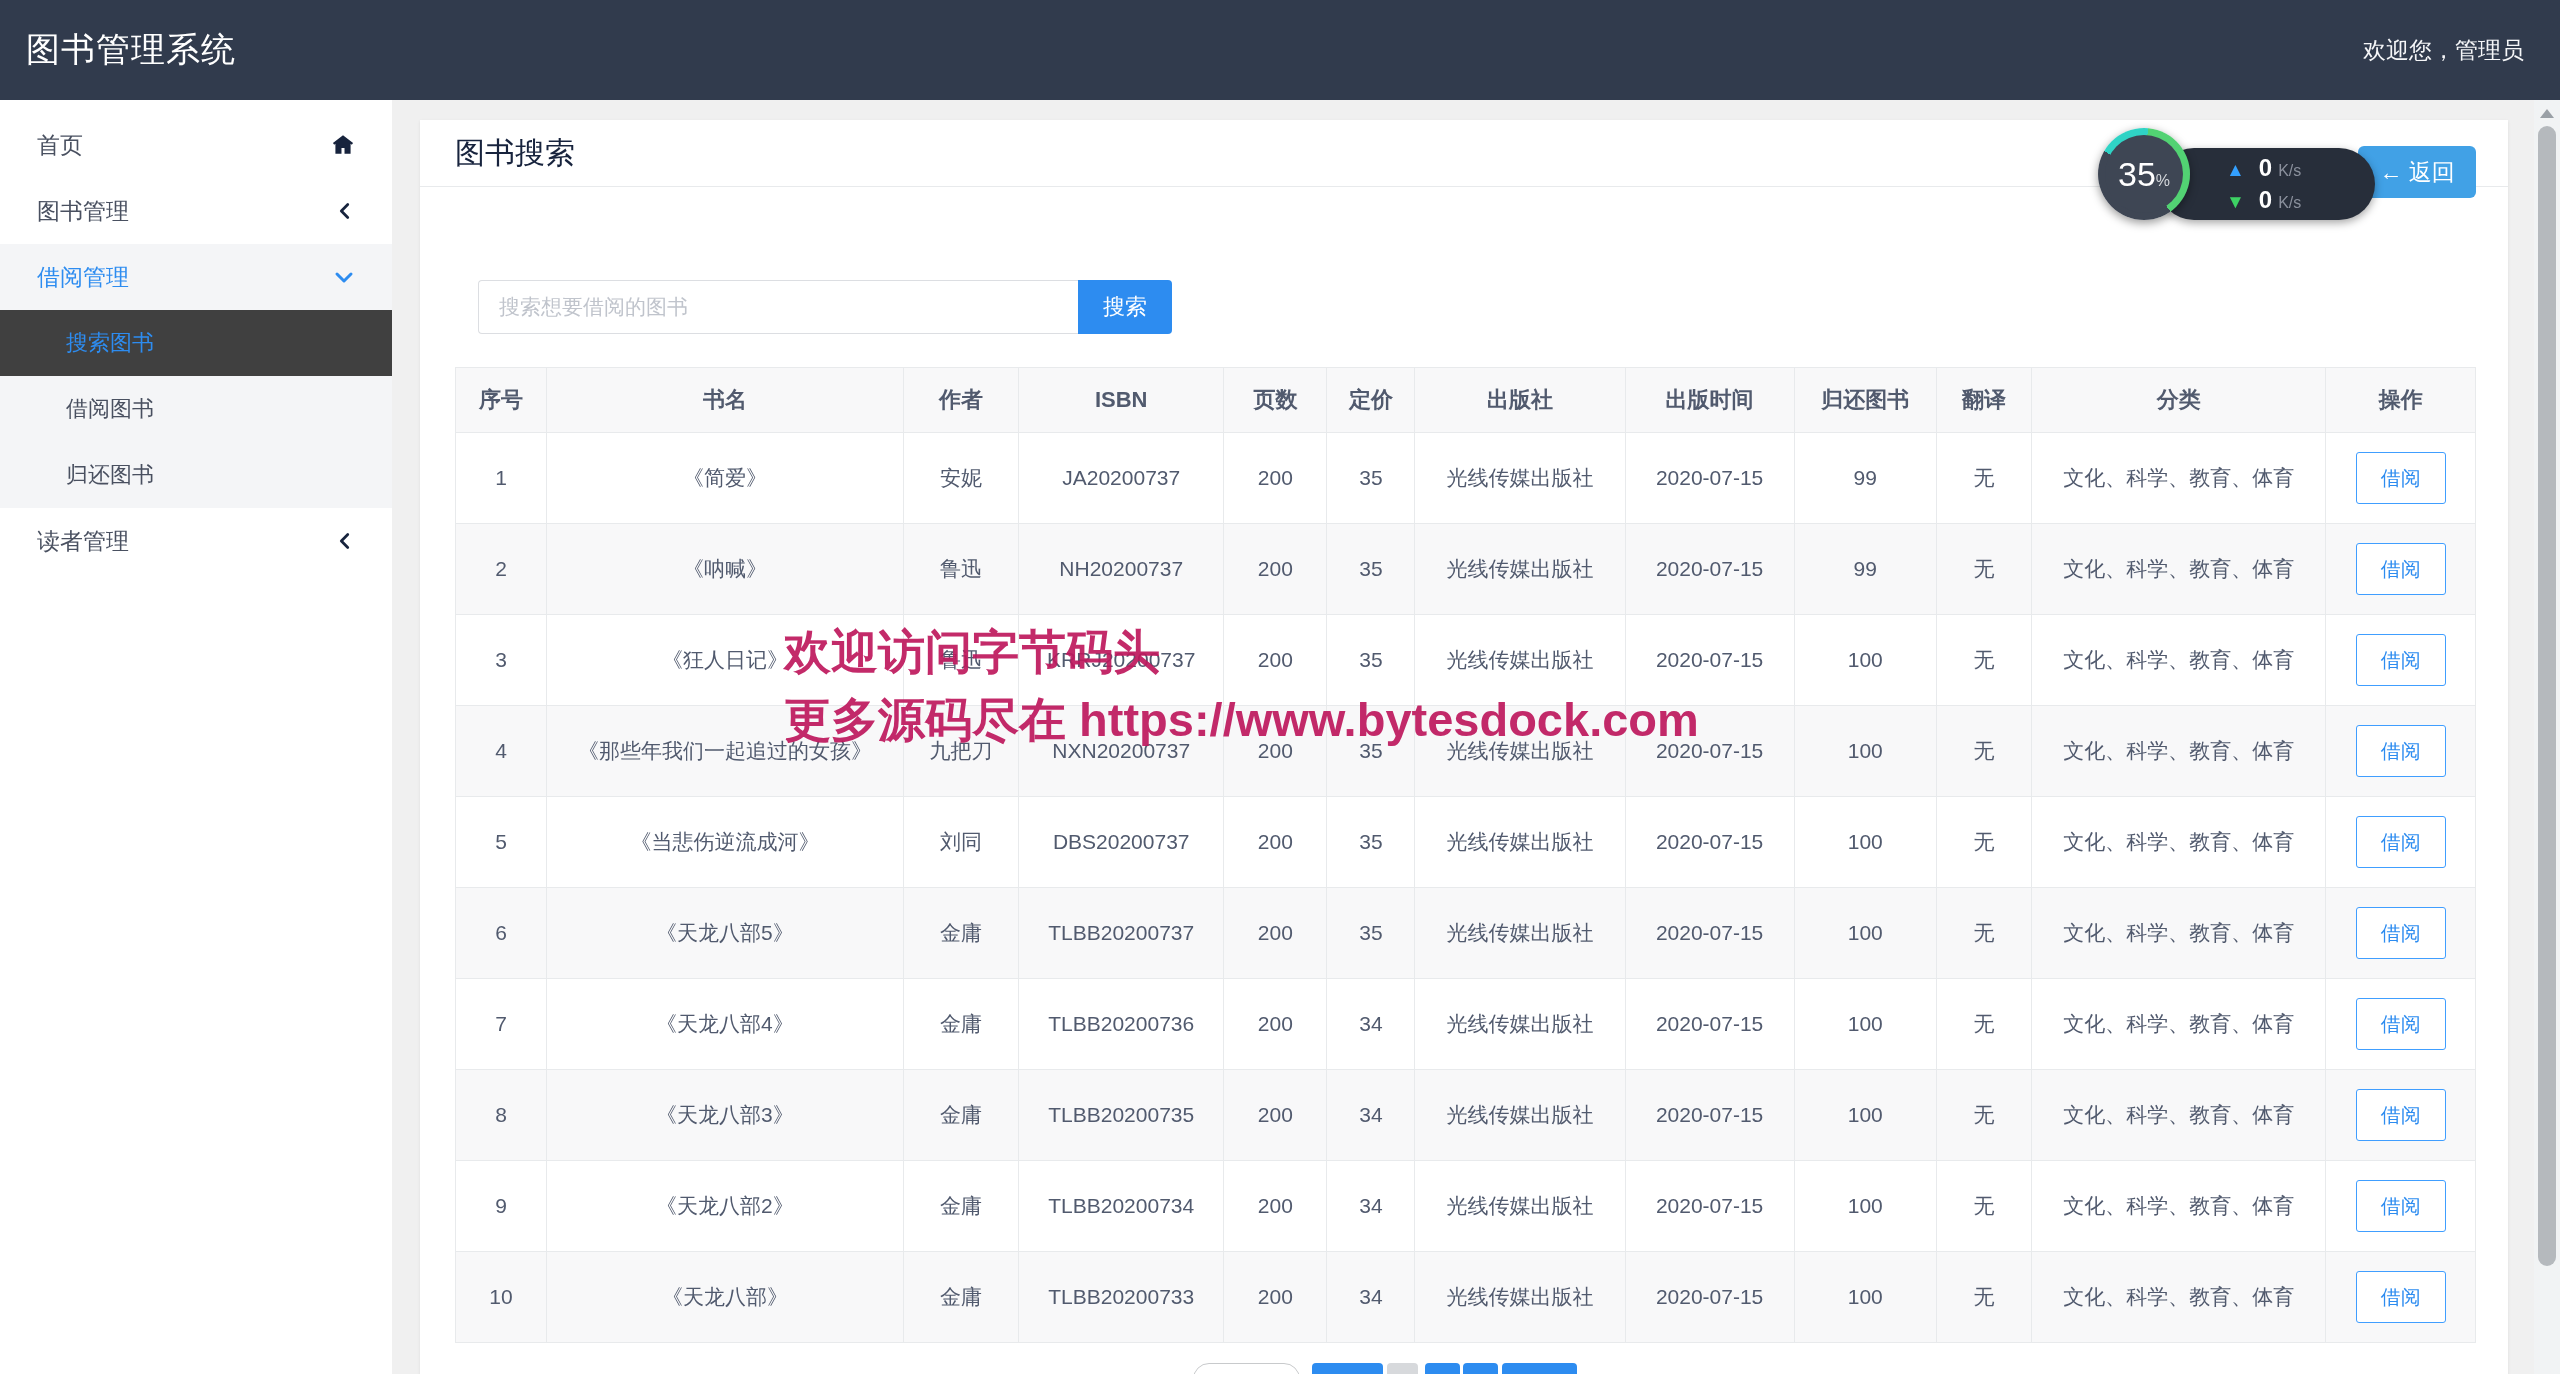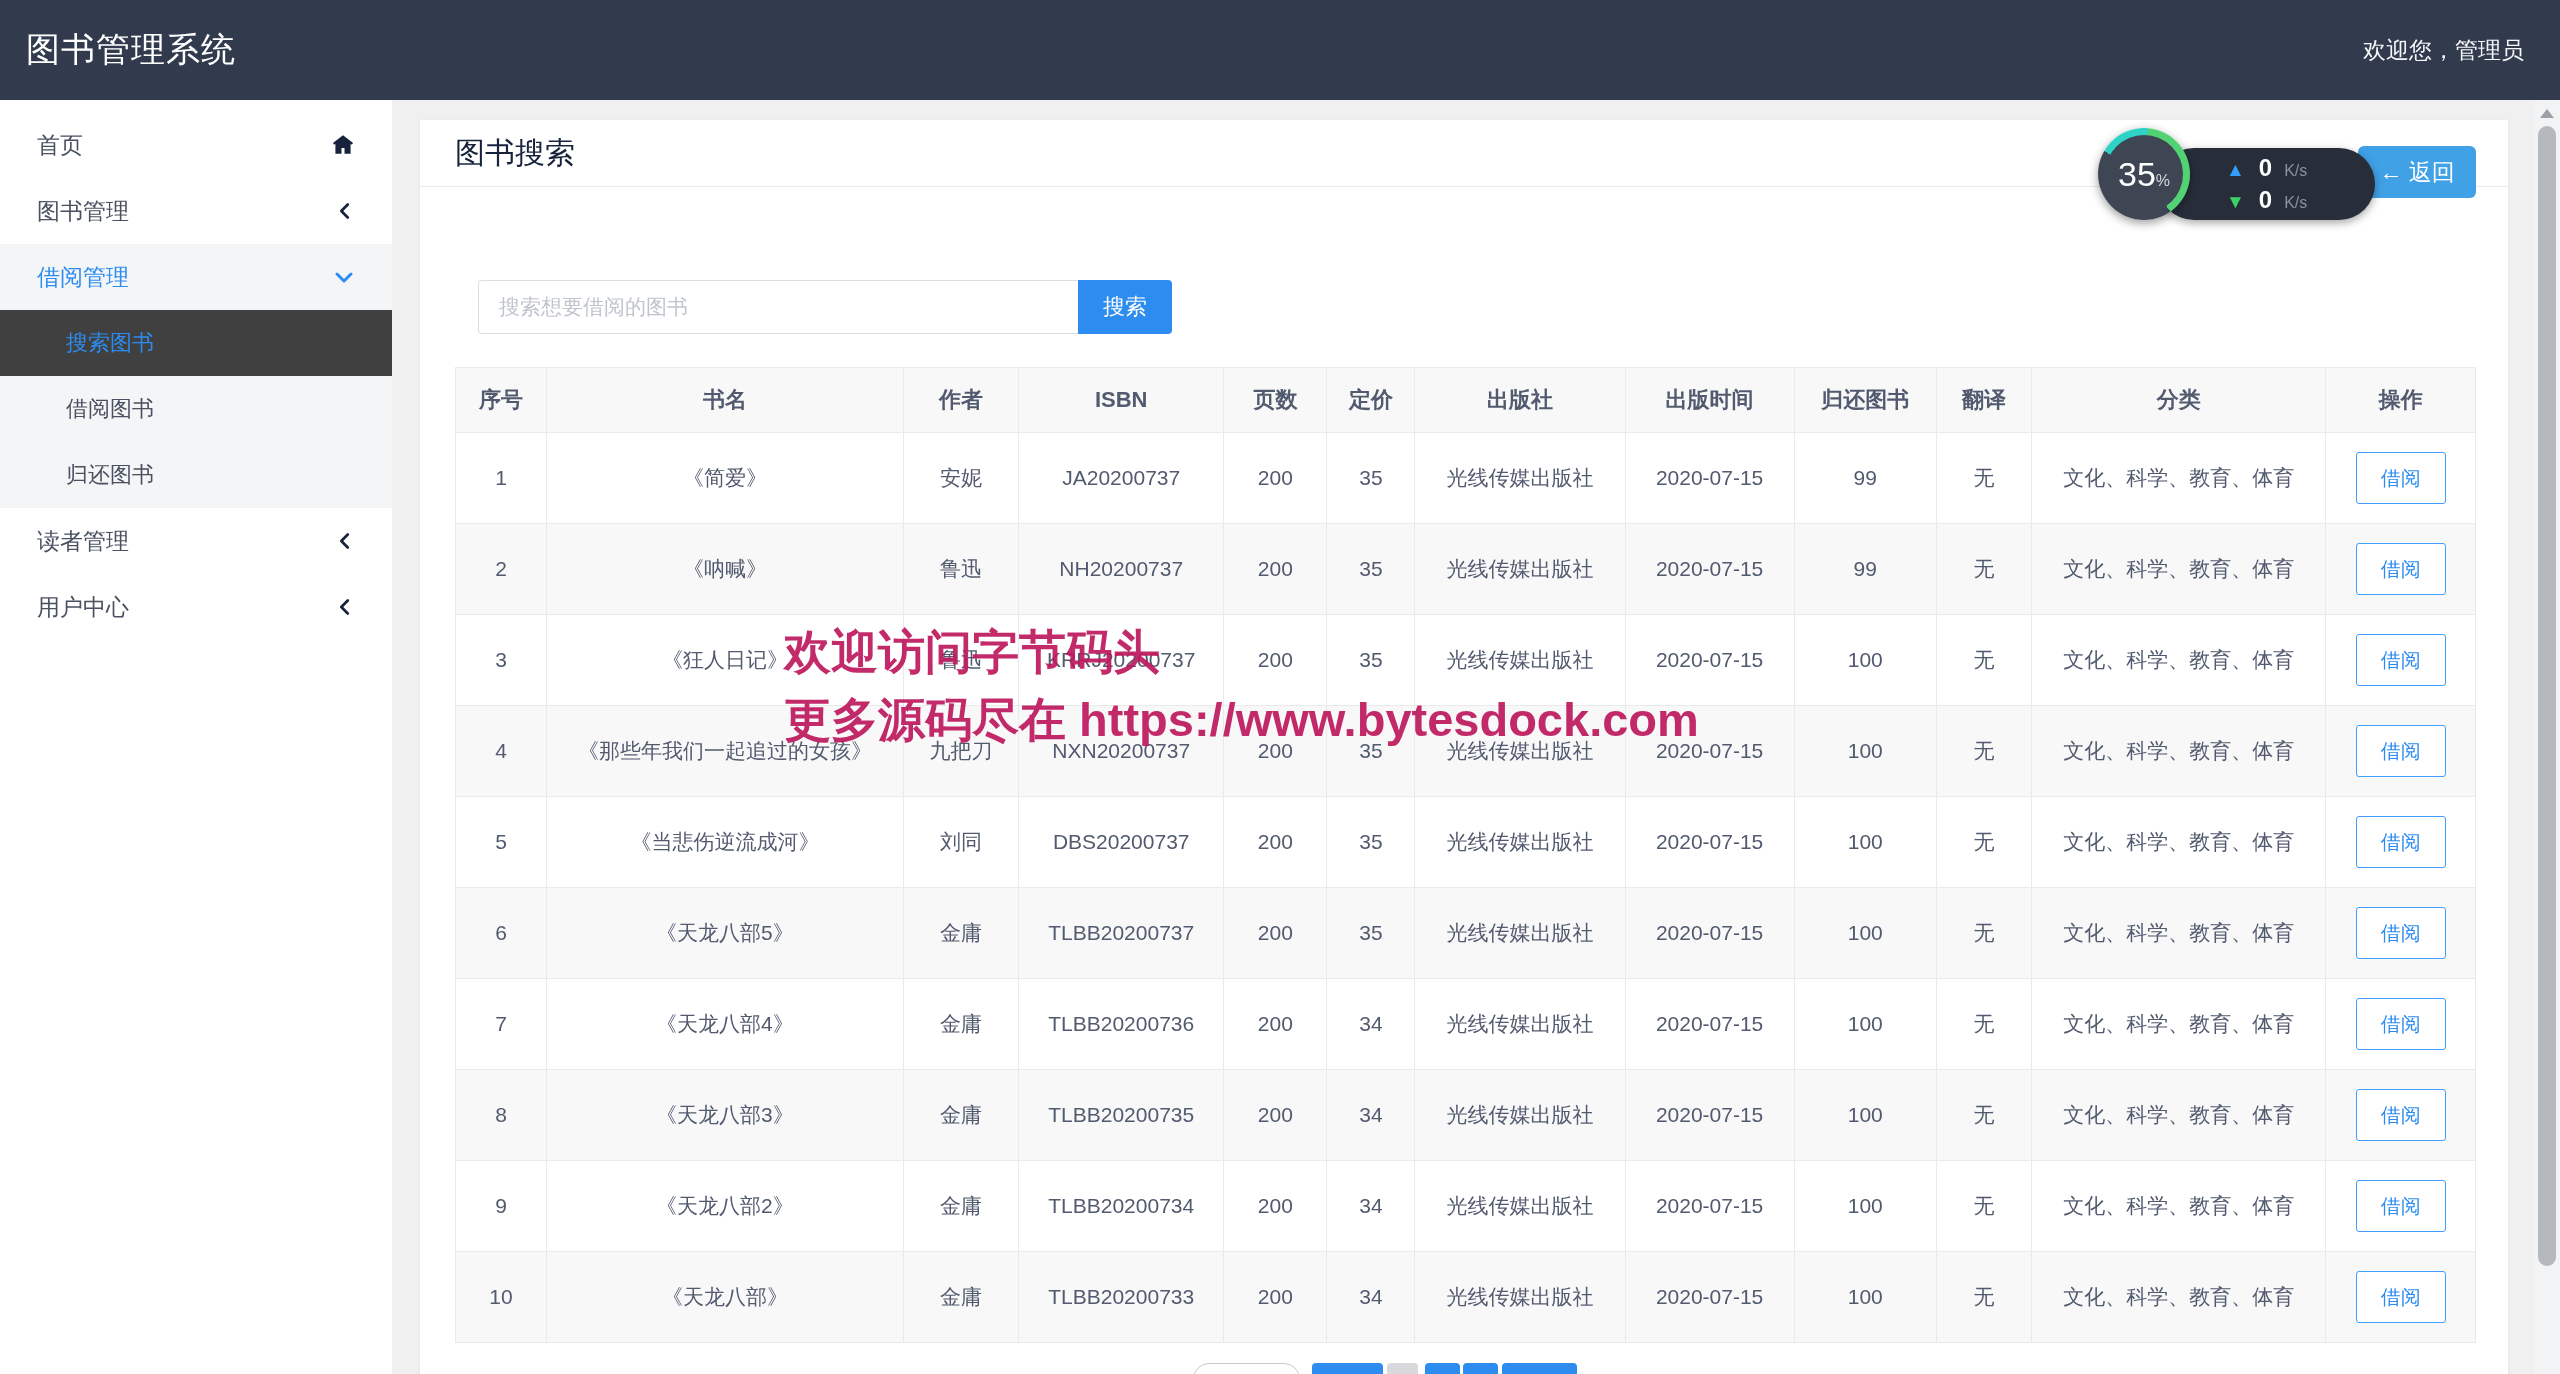--- a/index.html
+++ b/index.html
@@ -70,21 +70,21 @@
   
   .speed-widget{position:absolute;left:2098px;top:128px;z-index:50;width:185px;height:96px;}
   .speed-pill{position:absolute;left:60px;top:20px;width:217px;height:72px;background:#272e3a;
     border-radius:36px;box-shadow:0 3px 8px rgba(0,0,0,.35);display:flex;flex-direction:column;
     justify-content:center;gap:4px;padding-left:68px;width:217px;}
   .speed-row{display:flex;align-items:baseline;gap:14px;height:28px;}
   .spd-arrow{font-size:19px;font-weight:bold;line-height:28px;}
   .spd-up{color:#33a0ff;}
   .spd-down{color:#3dd264;}
   .spd-val{color:#fff;font-size:24px;font-weight:bold;}
-  .spd-unit{color:#8a909c;font-size:16px;margin-left:12px;}
+  .spd-unit{color:#8a909c;font-size:16px;margin-left:6px;}
   .ring{position:absolute;left:0;top:0;width:92px;height:92px;border-radius:50%;
     background:conic-gradient(from 300deg,#2fd3c5 0deg 65deg,#52d273 65deg 205deg,#3e4654 205deg 360deg);
     box-shadow:0 3px 10px rgba(0,0,0,.4);}
   .ring-inner{position:absolute;inset:7px;border-radius:50%;background:#3e4654;
     display:flex;align-items:center;justify-content:center;color:#fff;}
   .pct-num{font-size:34px;}
   .pct-sign{font-size:16px;color:#d3d6da;margin-top:14px;}
 
   
   .scrollbar{position:absolute;right:0;top:100px;width:26px;height:1274px;background:#f1f3f4;z-index:25;}
@@ -135,28 +135,20 @@
       </div>
       <div class="sub-item">
         <span>借阅图书</span>
       </div>
       <div class="sub-item">
         <span>归还图书</span>
       </div>
     </div>
     <div class="menu-item">
       <span>读者管理</span>
-      <span class="mi-icon">
-        <svg class="icon-svg" width="22" height="22" viewBox="0 0 24 24">
-            <path d="M15 5 8 12l7 7" fill="none" stroke="#17233d" stroke-width="3" stroke-linecap="round" stroke-linejoin="round"></path>
-          </svg>
-      </span>
-    </div>
-    <div class="menu-item">
-      <span>用户中心</span>
       <span class="mi-icon">
         <svg class="icon-svg" width="22" height="22" viewBox="0 0 24 24">
             <path d="M15 5 8 12l7 7" fill="none" stroke="#17233d" stroke-width="3" stroke-linecap="round" stroke-linejoin="round"></path>
           </svg>
       </span>
     </div>
   </div>
 
   <div class="main-bg"></div>
 

